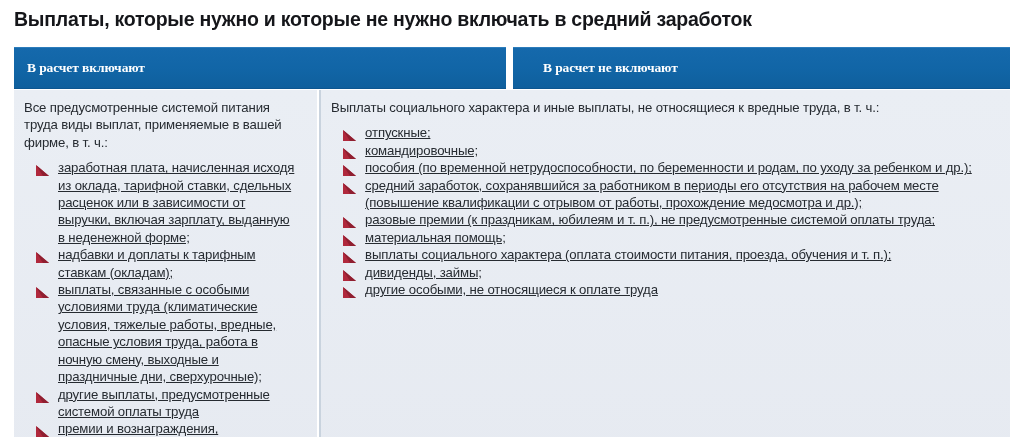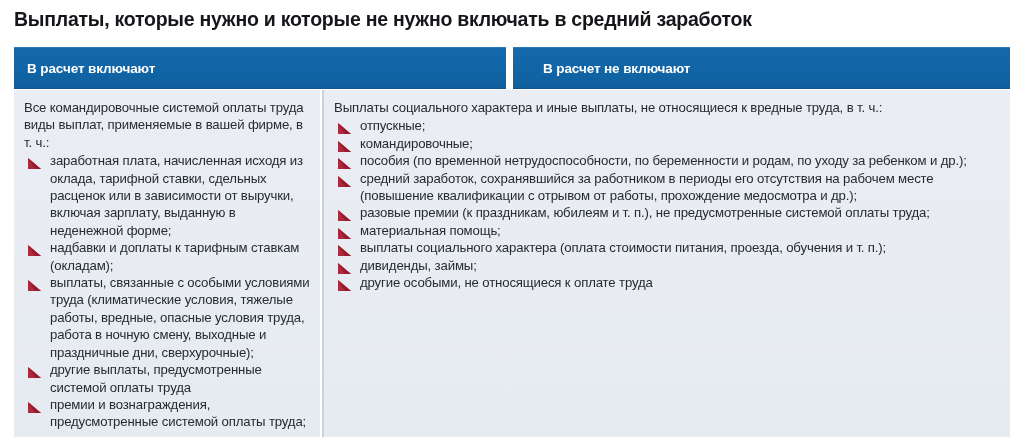--- a/index.html
+++ b/index.html
@@ -62,20 +62,21 @@
     color: #ffffff;
     font-size: 13.5px;
     font-weight: bold;
     letter-spacing: -0.1px;
     display: flex;
     align-items: center;
     padding: 0 0 0 13px;
     box-sizing: border-box;
     border-top: 1px solid #2c7cbb;
     border-bottom: 1px solid #0d5690;
+    font-family: Liberation Serif, serif;
   }
   .head-cell.left  { width: 492px; }
   .head-gap        { width: 7px; background: #ffffff; }
   .head-cell.right { flex: 1 1 auto; padding-left: 30px; }
 
   .body-row {
     display: flex;
     flex: 1 1 auto;
     background: #e9edf3;
     border-top: 1px solid #ffffff;
@@ -111,22 +112,23 @@
     flex: 1 1 auto;
     background: linear-gradient(180deg, #eaeef4 0%, #e6eaf1 100%);
   }
 
   .intro {
     margin: 0 0 1px 0;
   }
 
   ul.bullets {
     list-style: none;
-    margin: 0;
+    margin: 8px;
     padding: 0;
+    text-decoration: underline;
   }
   ul.bullets > li {
     position: relative;
     padding-left: 26px;
     margin: 0;
   }
   .bullet-icon {
     position: absolute;
     left: 4px;
     top: 4px;
@@ -152,21 +154,21 @@
       </div>
       <div class="head-gap"></div>
       <div class="head-cell right">
         <span>В расчет не включают</span>
       </div>
     </div>
 
     <div class="body-row">
 
       <div class="body-cell left">
-        <p class="intro">Все командировочные системой оплаты труда виды выплат, применяемые в вашей фирме, в т. ч.:</p>
+        <p class="intro">Все предусмотренные системой питания труда виды выплат, применяемые в вашей фирме, в т. ч.:</p>
         <ul class="bullets">
           <li>
             <span class="bullet-icon">
               <svg width="13" height="11" viewBox="0 0 13 11" xmlns="http://www.w3.org/2000/svg">
                 <path d="M0 0 L13 11 L0 11 Z" fill="#b0283c"></path>
                 <path d="M0 0 L13 11 L7 11 Z" fill="#8f1f30"></path>
               </svg>
             </span>
             <span class="cell-text">заработная плата, начисленная исходя из оклада, тарифной ставки, сдельных расценок или в зависимости от выручки, включая зарплату, выданную в неденежной форме;</span>
           </li>

